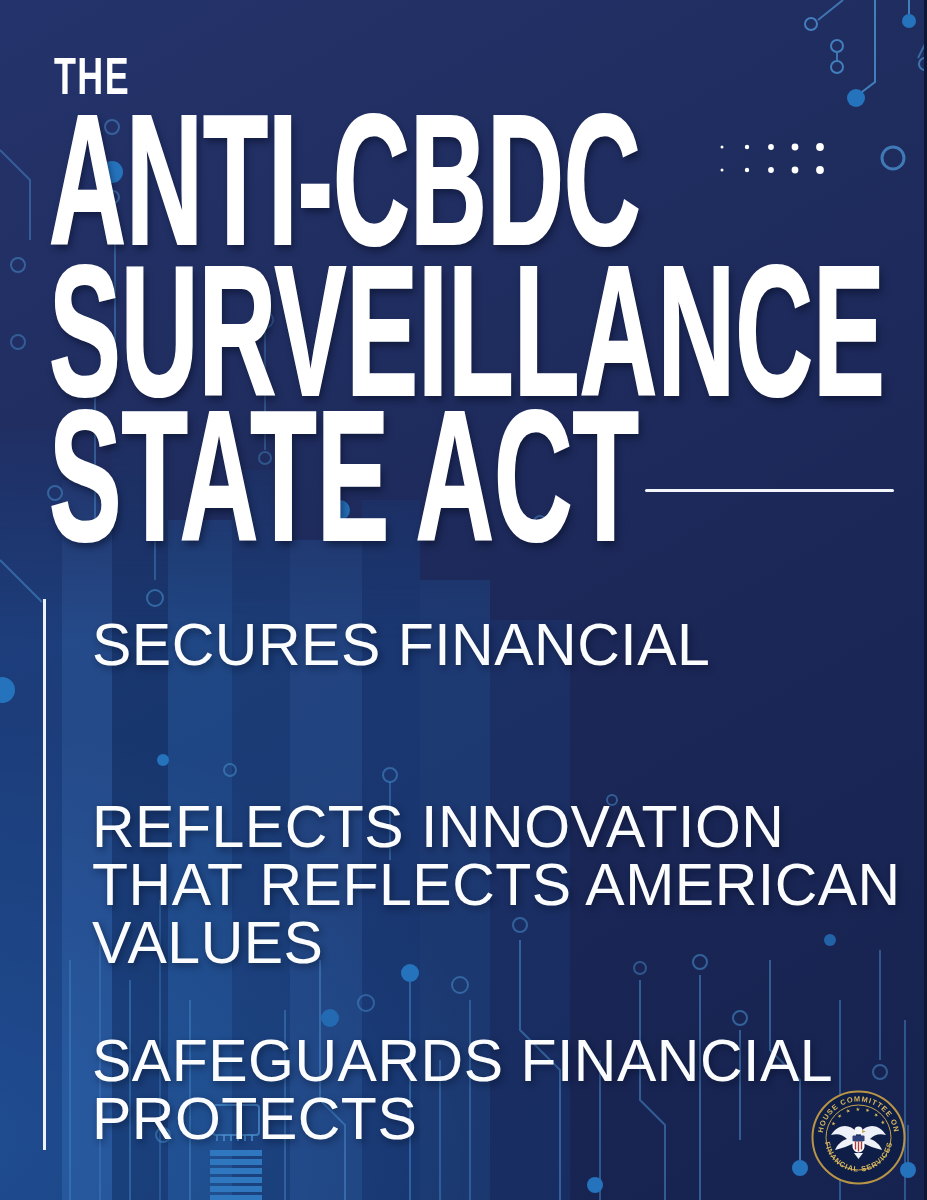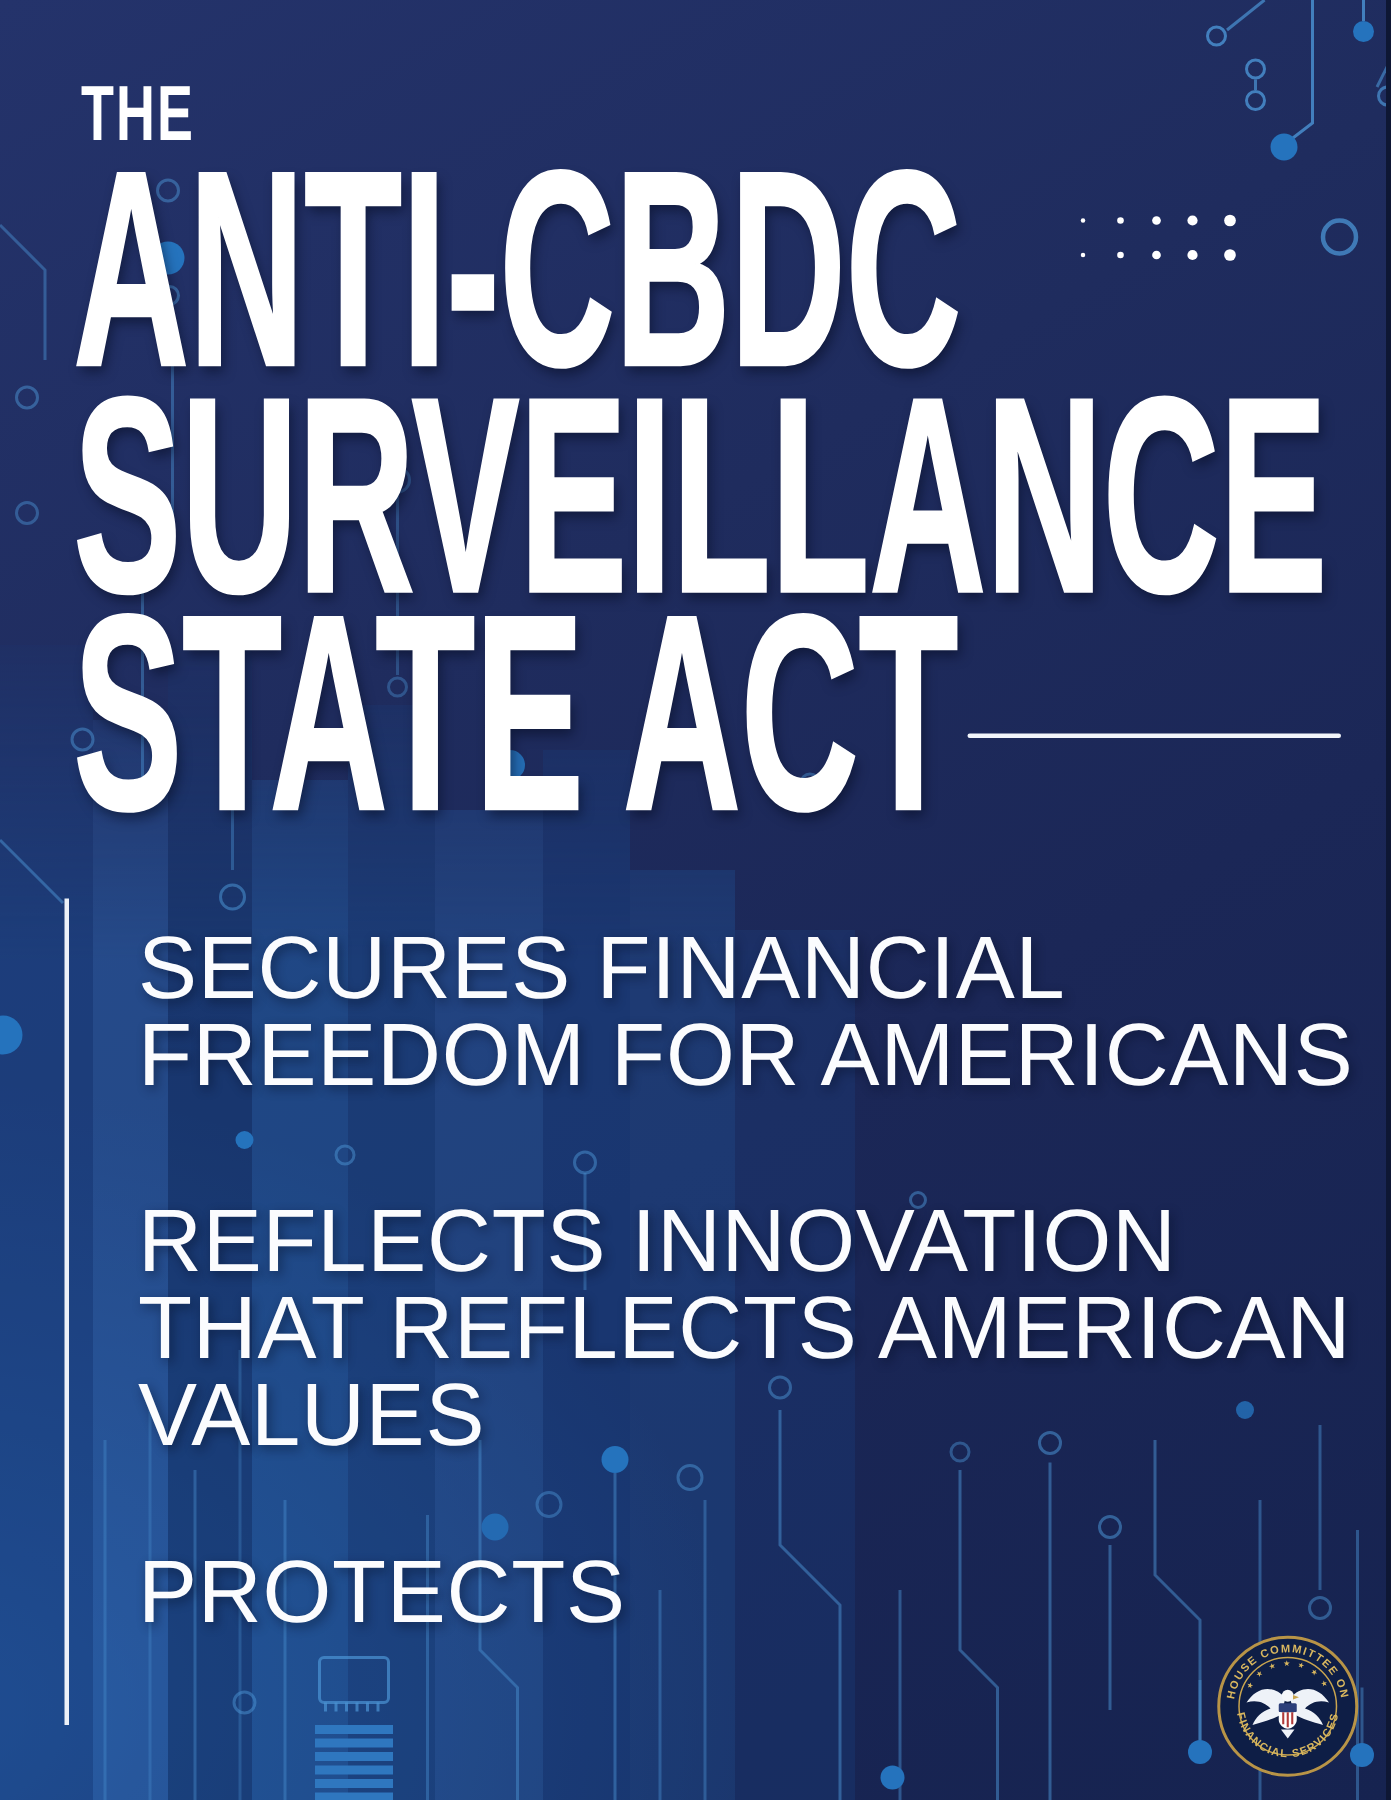--- a/index.html
+++ b/index.html
@@ -182,28 +182,28 @@
 
     <div class="title-line t1" style="transform: scaleX(0.575875);">ANTI-CBDC</div>
     <div class="title-line t2" style="transform: scaleX(0.582173);">SURVEILLANCE</div>
     <div class="title-line t3" style="transform: scaleX(0.587649);">STATE ACT</div>
 
     <div class="title-rule"></div>
     <div class="bullet-bar"></div>
 
     <div class="bullet b1">
       <div>SECURES FINANCIAL</div>
-      <div>FREEDOM FOR AMERICANS</div>
     </div>
     <div class="bullet b2">
       <div>REFLECTS INNOVATION</div>
       <div>THAT REFLECTS AMERICAN</div>
       <div>VALUES</div>
     </div>
     <div class="bullet b3">
+      <div>SAFEGUARDS FINANCIAL</div>
       <div>PROTECTS</div>
     </div>
   </div>
 
   <svg class="seal" viewBox="0 0 95 95">
     <defs>
       <path id="arcTop" d="M 11.5,47.5 A 36,36 0 0 1 83.5,47.5" fill="none"></path>
       <path id="arcBot" d="M 13.5,47.5 A 34,34 0 0 0 81.5,47.5" fill="none"></path>
       <path id="arcStars" d="M 20.5,47.5 A 27,27 0 0 1 74.5,47.5" fill="none"></path>
     </defs>

